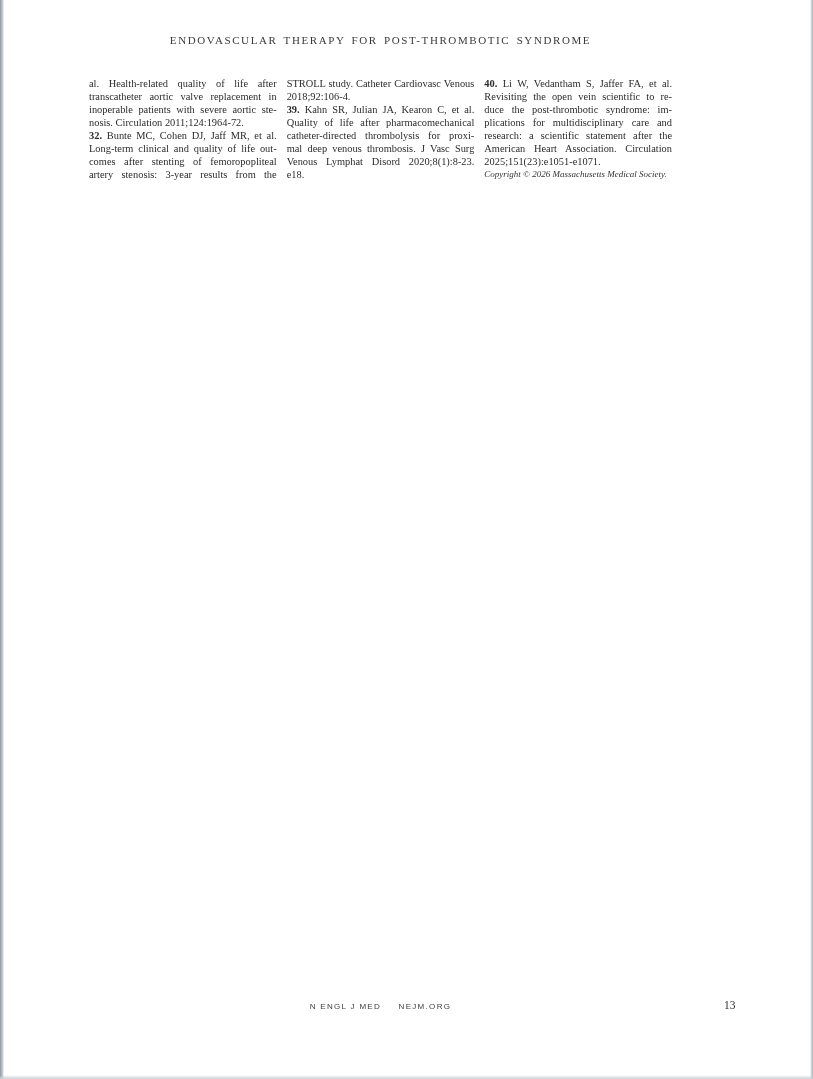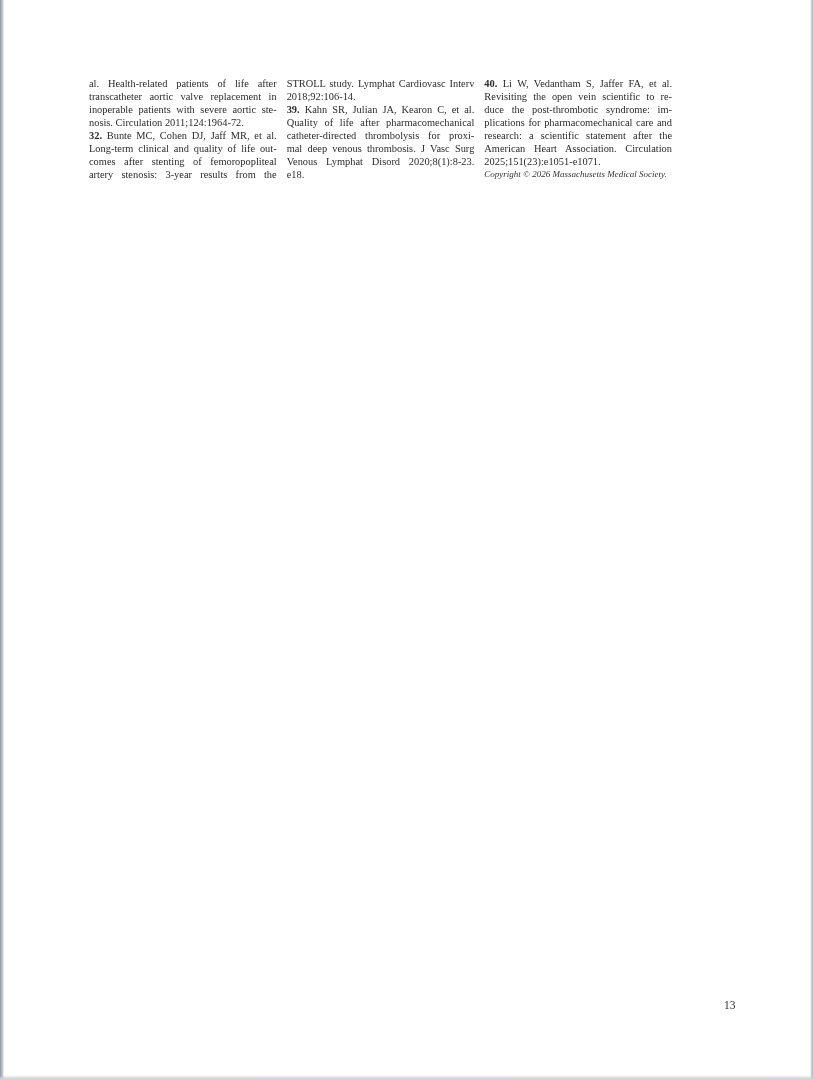--- a/index.html
+++ b/index.html
@@ -98,49 +98,54 @@
   }
 </style>
 </head>
 <body>
 
 <div id="page">
   <div class="edge-left"></div>
   <div class="edge-right"></div>
   <div class="edge-bottom"></div>
 
+  <div class="running-title">ENDOVASCULAR THERAPY FOR POST-THROMBOTIC SYNDROME</div>
 
   <div class="refs">
     <div class="col">
-        <div class="line just">al. Health-related patients of life after</div>
+        <div class="line just">al. Health-related quality of life after</div>
         <div class="line just">transcatheter aortic valve replacement in</div>
         <div class="line just">inoperable patients with severe aortic ste-</div>
         <div class="line">nosis. Circulation 2011;124:1964-72.</div>
         <div class="line just"><b>32.</b> Bunte MC, Cohen DJ, Jaff MR, et al.</div>
         <div class="line just">Long-term clinical and quality of life out-</div>
         <div class="line just">comes after stenting of femoropopliteal</div>
         <div class="line just">artery stenosis: 3-year results from the</div>
       </div>
     <div class="col">
-        <div class="line just">STROLL study. Lymphat Cardiovasc Interv</div>
-        <div class="line">2018;92:106-14.</div>
+        <div class="line just">STROLL study. Catheter Cardiovasc Venous</div>
+        <div class="line">2018;92:106-4.</div>
         <div class="line just"><b>39.</b> Kahn SR, Julian JA, Kearon C, et al.</div>
         <div class="line just">Quality of life after pharmacomechanical</div>
         <div class="line just">catheter-directed thrombolysis for proxi-</div>
         <div class="line just">mal deep venous thrombosis. J Vasc Surg</div>
         <div class="line just">Venous Lymphat Disord 2020;8(1):8-23.</div>
         <div class="line">e18.</div>
       </div>
     <div class="col">
         <div class="line just"><b>40.</b> Li W, Vedantham S, Jaffer FA, et al.</div>
         <div class="line just">Revisiting the open vein scientific to re-</div>
         <div class="line just">duce the post-thrombotic syndrome: im-</div>
-        <div class="line just">plications for pharmacomechanical care and</div>
+        <div class="line just">plications for multidisciplinary care and</div>
         <div class="line just">research: a scientific statement after the</div>
         <div class="line just">American Heart Association. Circulation</div>
         <div class="line">2025;151(23):e1051-e1071.</div>
         <div class="line ital">Copyright © 2026 Massachusetts Medical Society.</div>
       </div>
   </div>
 
+  <div class="footer">
+    <span class="journal">N ENGL J MED</span>
+    <span class="site">NEJM.ORG</span>
+  </div>
 
   <div class="page-number">13</div>
 </div>
 
 </body></html>

